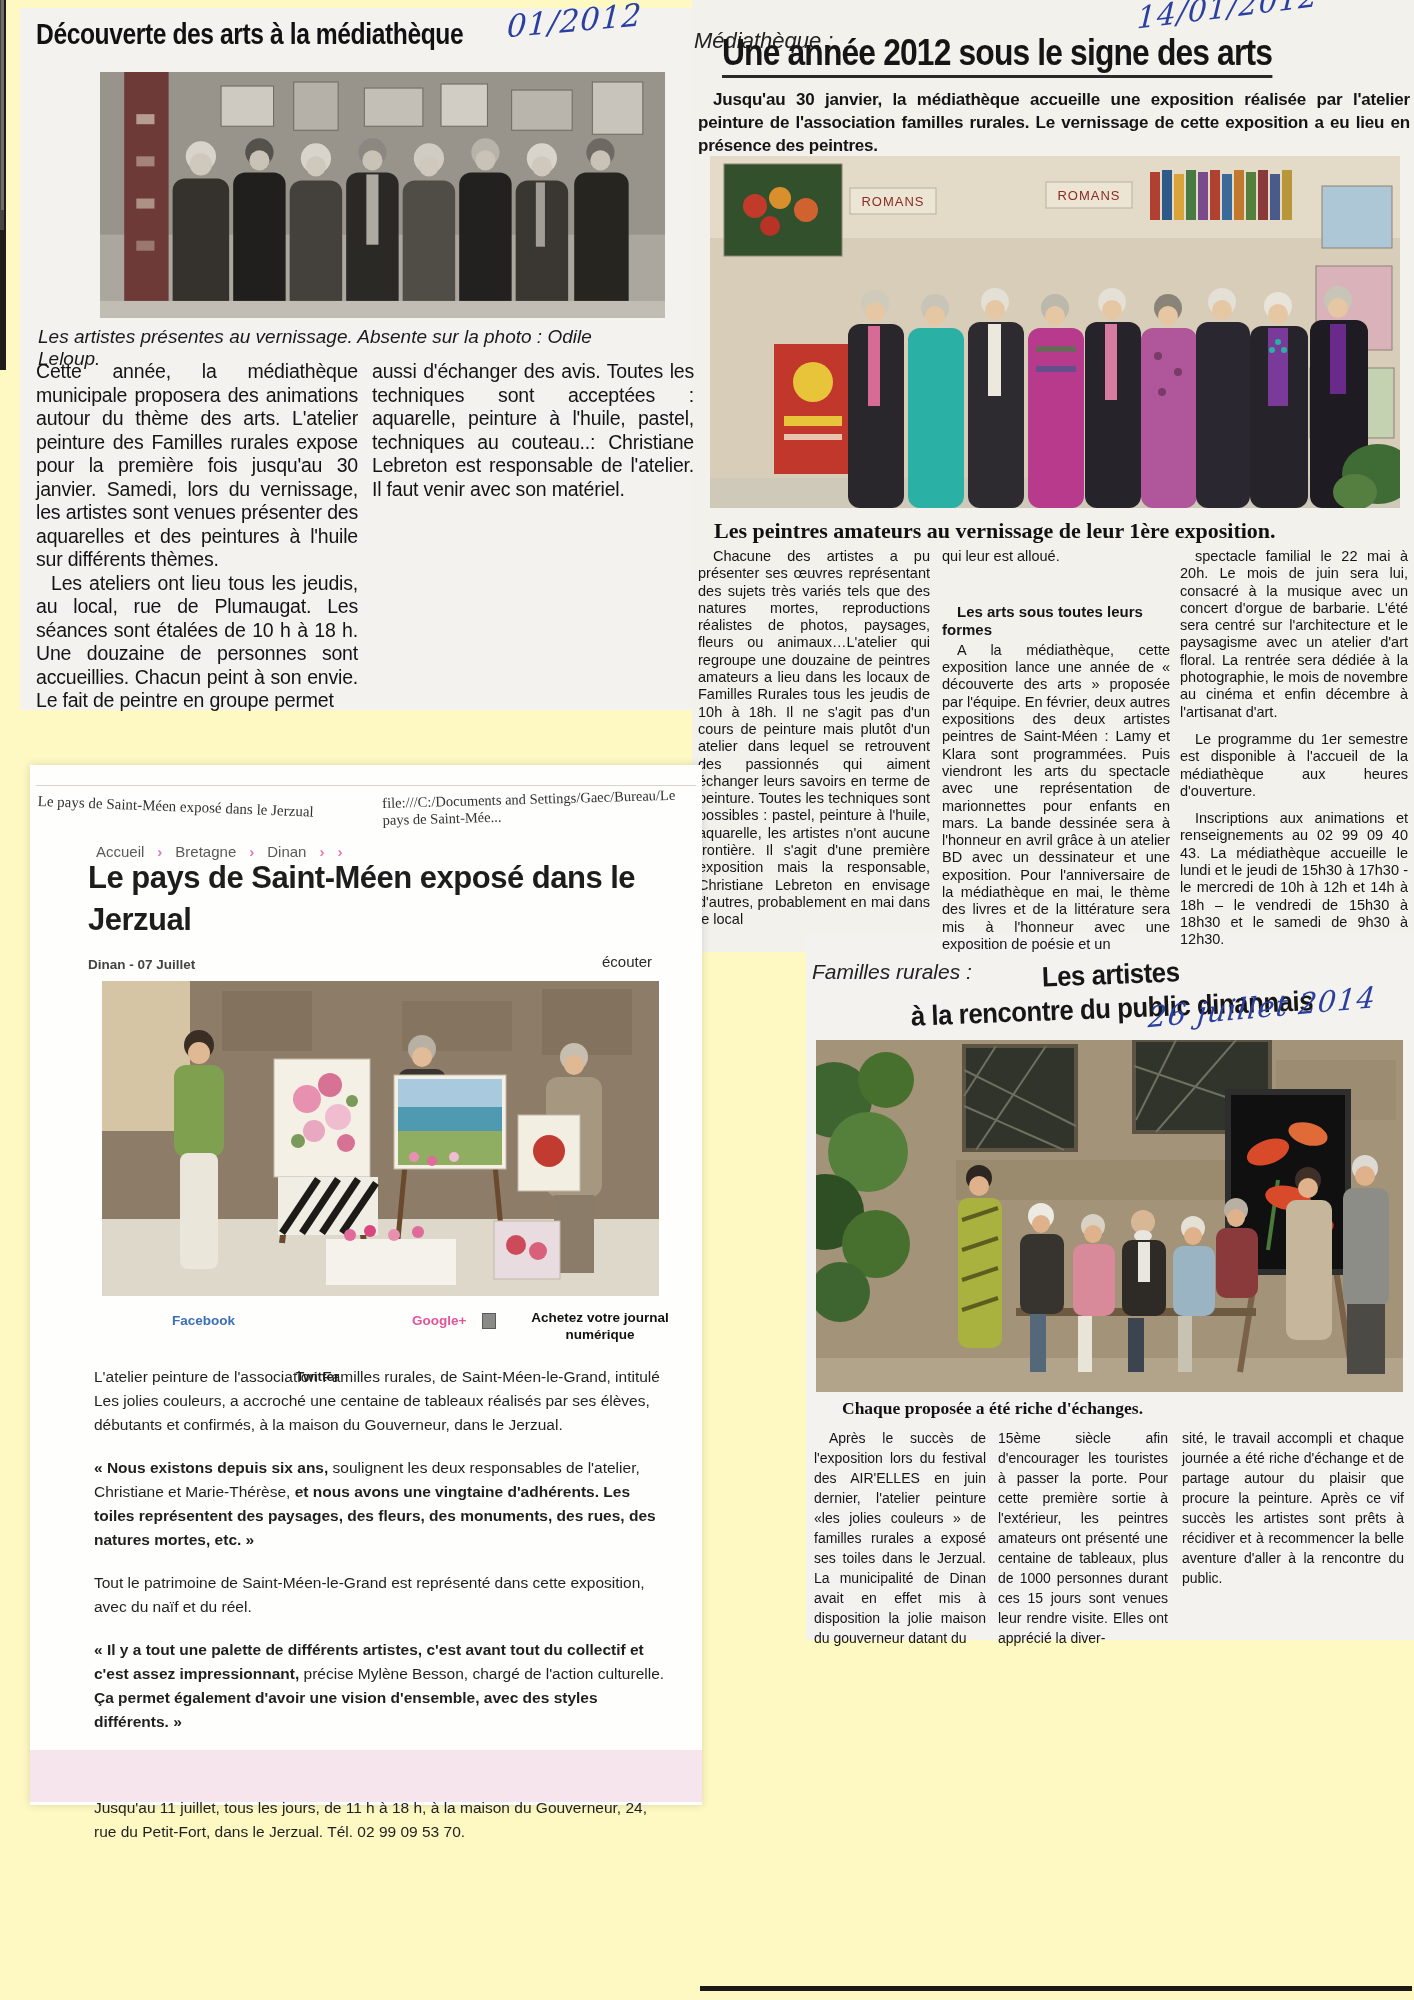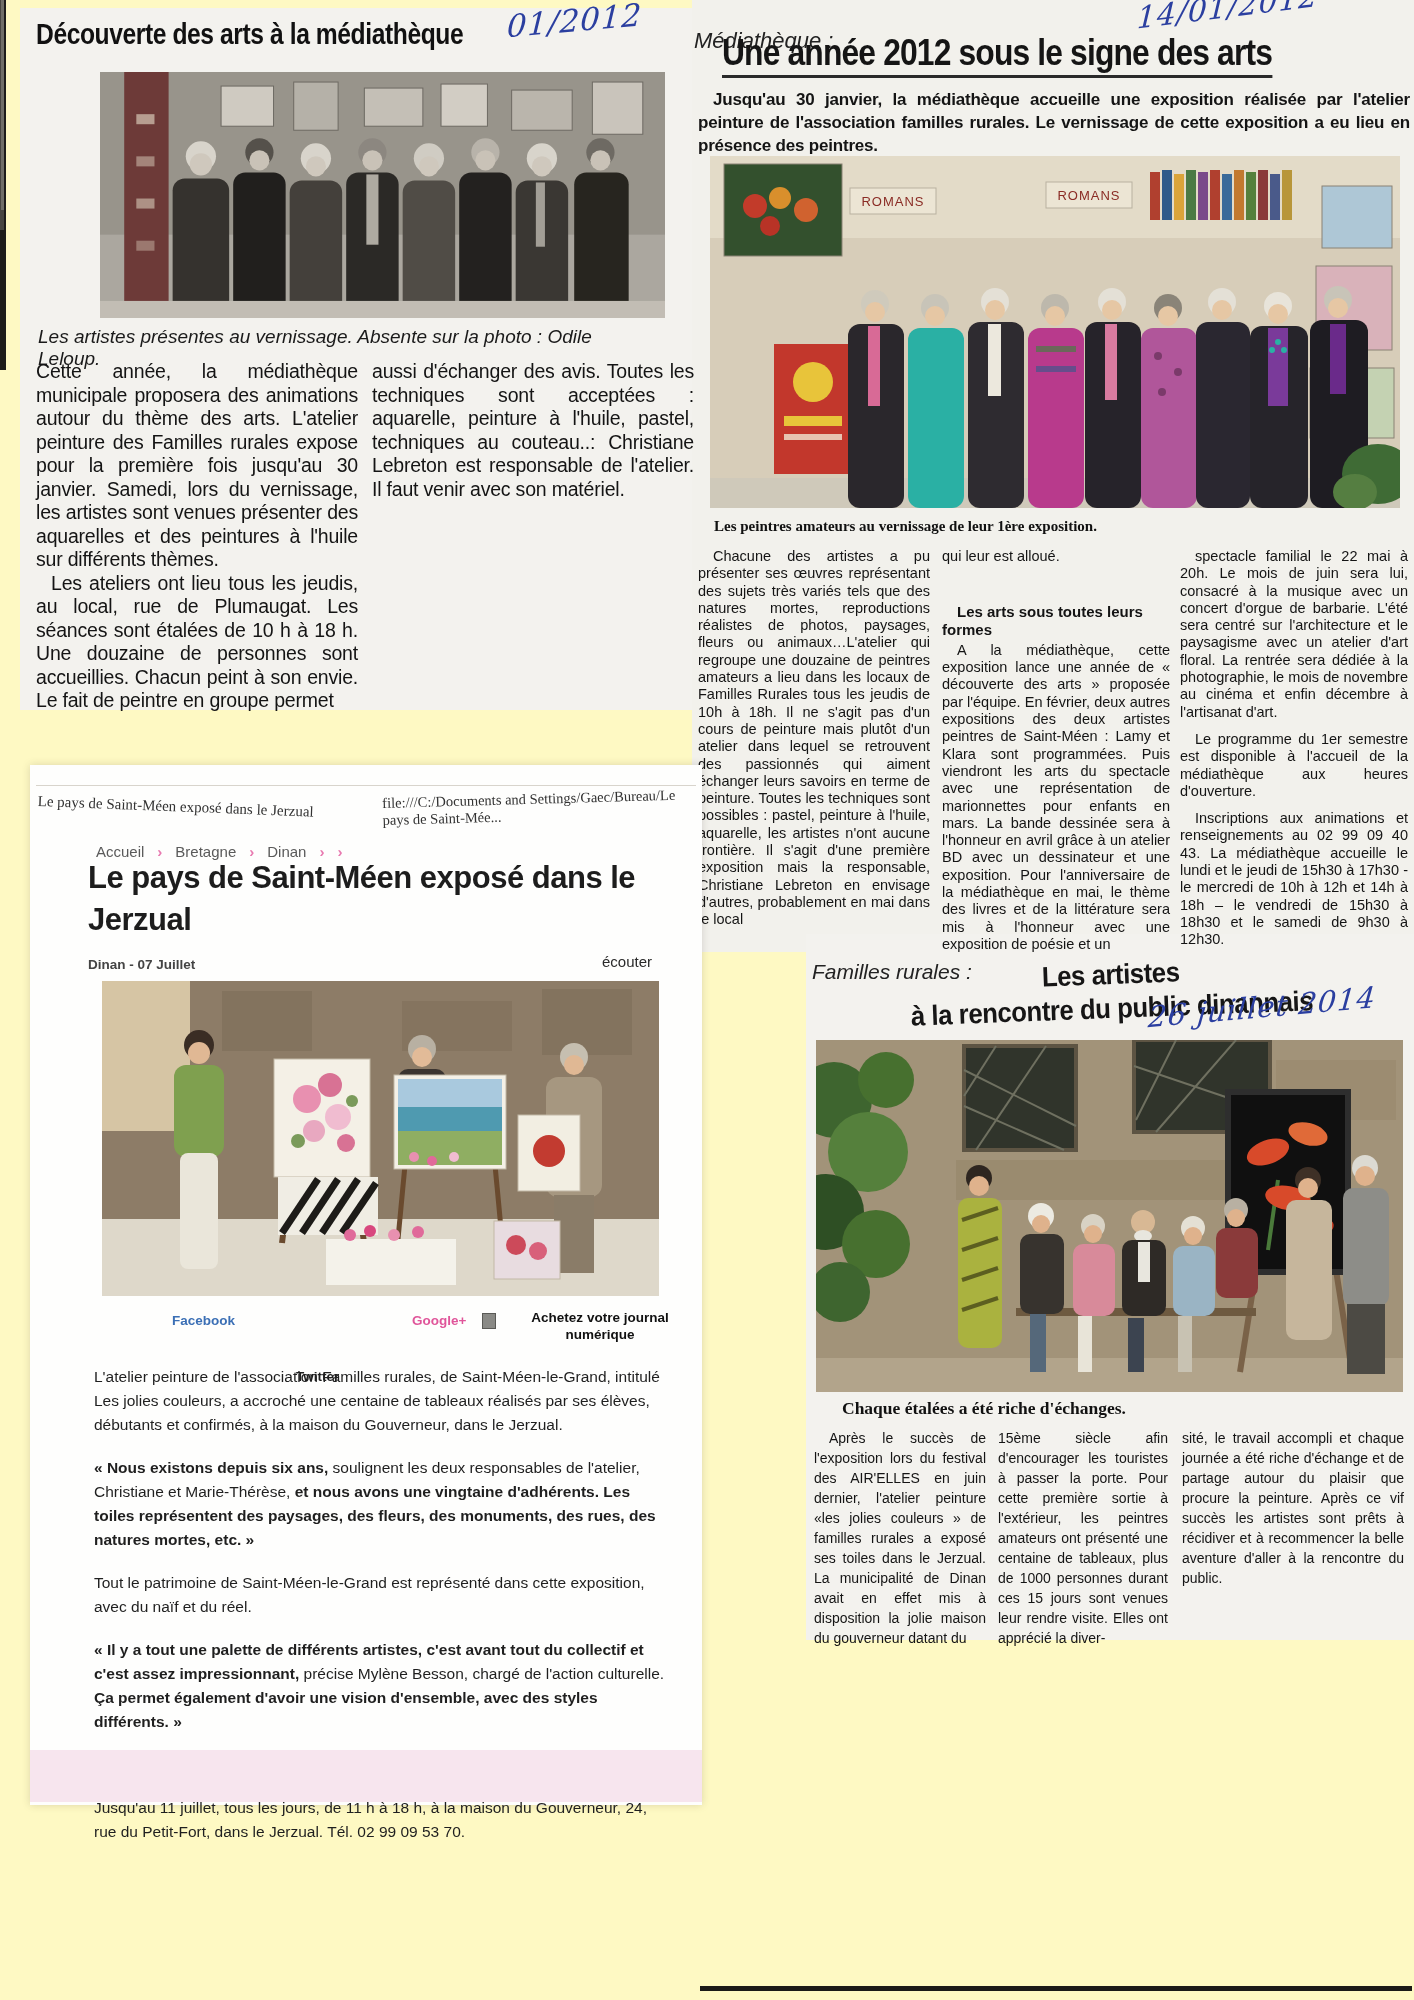--- a/index.html
+++ b/index.html
@@ -11,21 +11,21 @@
   .ind{text-indent:15px;}
   .newsprint{background:#f3f2ee;}
   
   .t1{font-size:29px;font-weight:700;letter-spacing:-.5px;transform:scaleX(.85);transform-origin:left top;white-space:nowrap;color:#111;}
   .cap1{font-style:italic;font-size:19px;color:#1a1a1a;}
   .c1-body{font-size:19.5px;line-height:23.5px;letter-spacing:-.2px;}
   
   .kicker{font-style:italic;font-size:22px;color:#222;margin-top:20px;}
   .t2{font-size:37px;font-weight:800;letter-spacing:-1px;transform:scaleX(.86);transform-origin:left top;white-space:nowrap;color:#151515;border-bottom:3px solid #2a2a2a;padding-bottom:1px;}
   .intro{font-weight:700;font-size:17px;line-height:23px;letter-spacing:-.2px;}
-  .capser{font-family:"Liberation Serif",serif;font-weight:700;font-size:15px;color:#111;}
+  .capser{font-family:"Liberation Serif",serif;font-weight:700;font-size:22px;color:#111;}
   .c2-body{font-size:14.5px;line-height:17.3px;}
   .c2-head{font-weight:700;font-size:15px;line-height:17.3px;}
   
   .hand{font-family:"DejaVu Serif",serif;font-style:italic;color:#2b3fa0;transform-origin:left top;letter-spacing:1px;}
   
   .sheet{background:#fefefd;box-shadow:0 0 8px rgba(60,55,50,.18);}
   .hdr-serif{font-family:"Liberation Serif",serif;font-size:15px;color:#333;transform-origin:left top;}
   .crumb{font-size:15px;color:#5a5a5a;}
   .crumb-sep{color:#e87ab0;margin:0 13px;font-weight:700;}
   .t3{font-size:31px;line-height:42px;font-weight:700;letter-spacing:-.5px;color:#1d1d1d;}
@@ -396,21 +396,21 @@
             <rect x="527" y="148" width="46" height="118" rx="10" fill="#8d8d88"></rect>
             <rect x="531" y="264" width="38" height="70" fill="#4c4a44"></rect>
           <rect x="214" y="274" width="16" height="58" fill="#55687a"></rect>
             <rect x="262" y="276" width="14" height="56" fill="#e8e4d8"></rect>
             <rect x="312" y="278" width="16" height="54" fill="#3c4450"></rect>
             <rect x="362" y="276" width="14" height="56" fill="#c8c2b2"></rect>
         </g>
       </svg>
     </div>
 
-    <p class="abs capser" style="left:842px;top:1398px;font-size:17.5px;">Chaque étalées a été riche d'échanges.</p>
+    <p class="abs capser" style="left:842px;top:1398px;font-size:17.5px;">Chaque proposée a été riche d'échanges.</p>
 
     <div class="abs c4-body just" style="left:814px;top:1428px;width:172px;">
       <p class="ind">Après le succès de l'exposition lors du festival des AIR'ELLES en juin dernier,  l'atelier peinture «les jolies couleurs » de familles rurales a exposé ses toiles dans le Jerzual. La municipalité de Dinan avait en effet mis à disposition  la jolie maison du gouverneur datant du</p>
     </div>
     <div class="abs c4-body just" style="left:998px;top:1428px;width:170px;">
       <p>15ème siècle afin d'encourager les touristes  à passer la porte.  Pour cette première sortie à l'extérieur, les peintres amateurs ont présenté une centaine de tableaux, plus de 1000 personnes durant ces 15 jours sont venues leur rendre visite. Elles ont apprécié la diver-</p>
     </div>
     <div class="abs c4-body just" style="left:1182px;top:1428px;width:222px;">
       <p>sité, le travail accompli et chaque journée a été riche d'échange et de partage autour du plaisir que procure la peinture.  Après ce vif succès les artistes sont prêts à récidiver et à recommencer la belle aventure d'aller à la rencontre du public.</p>
     </div>

